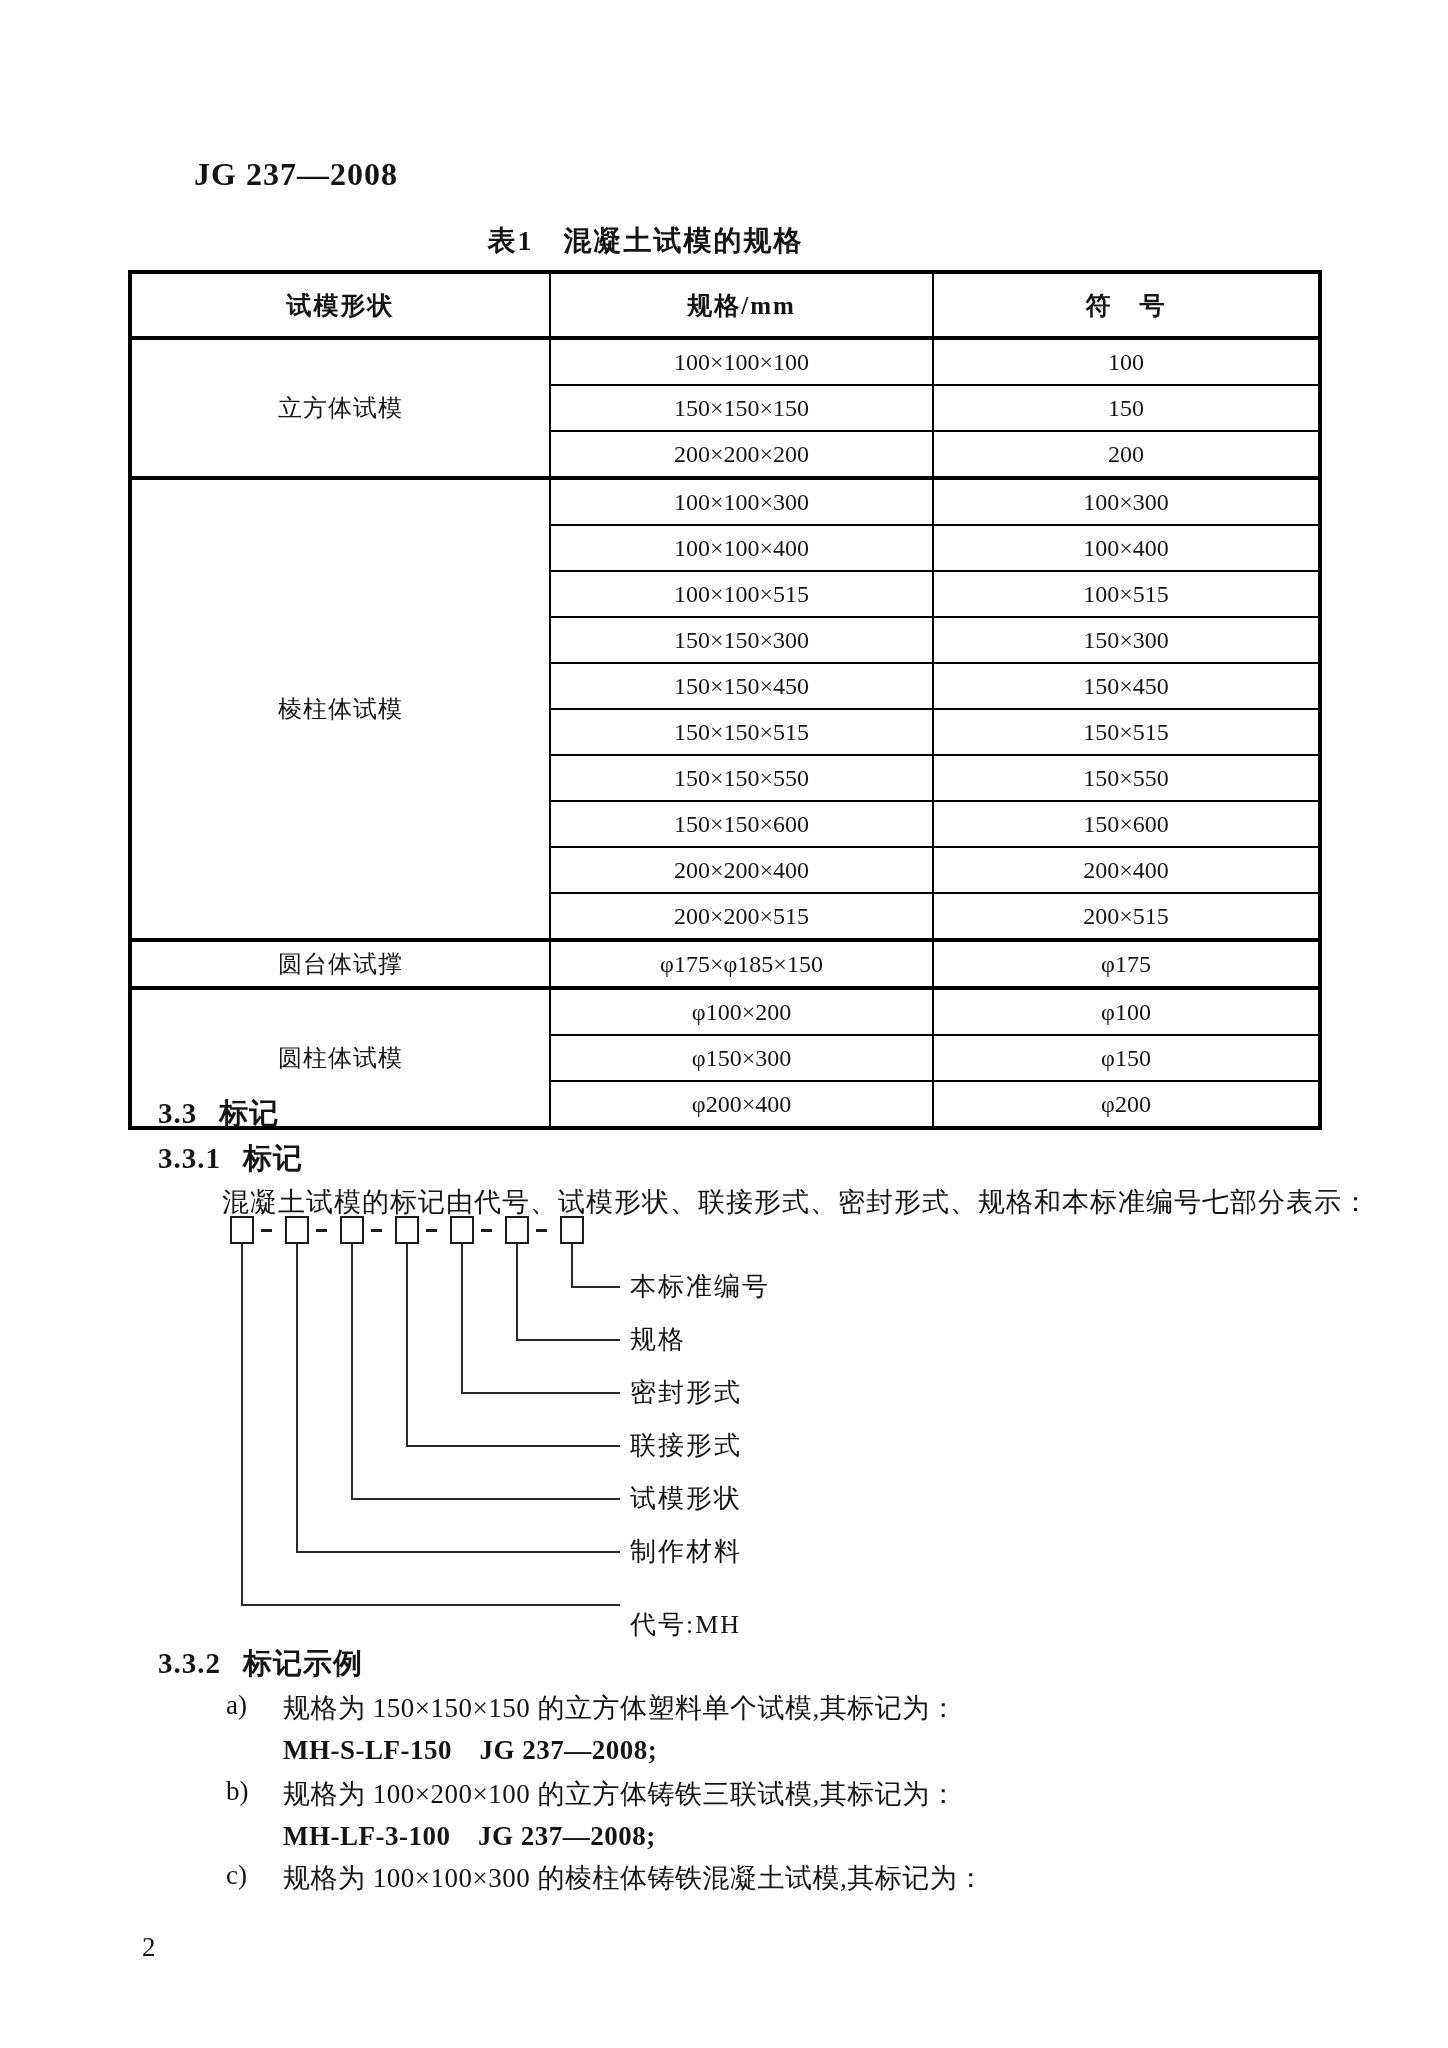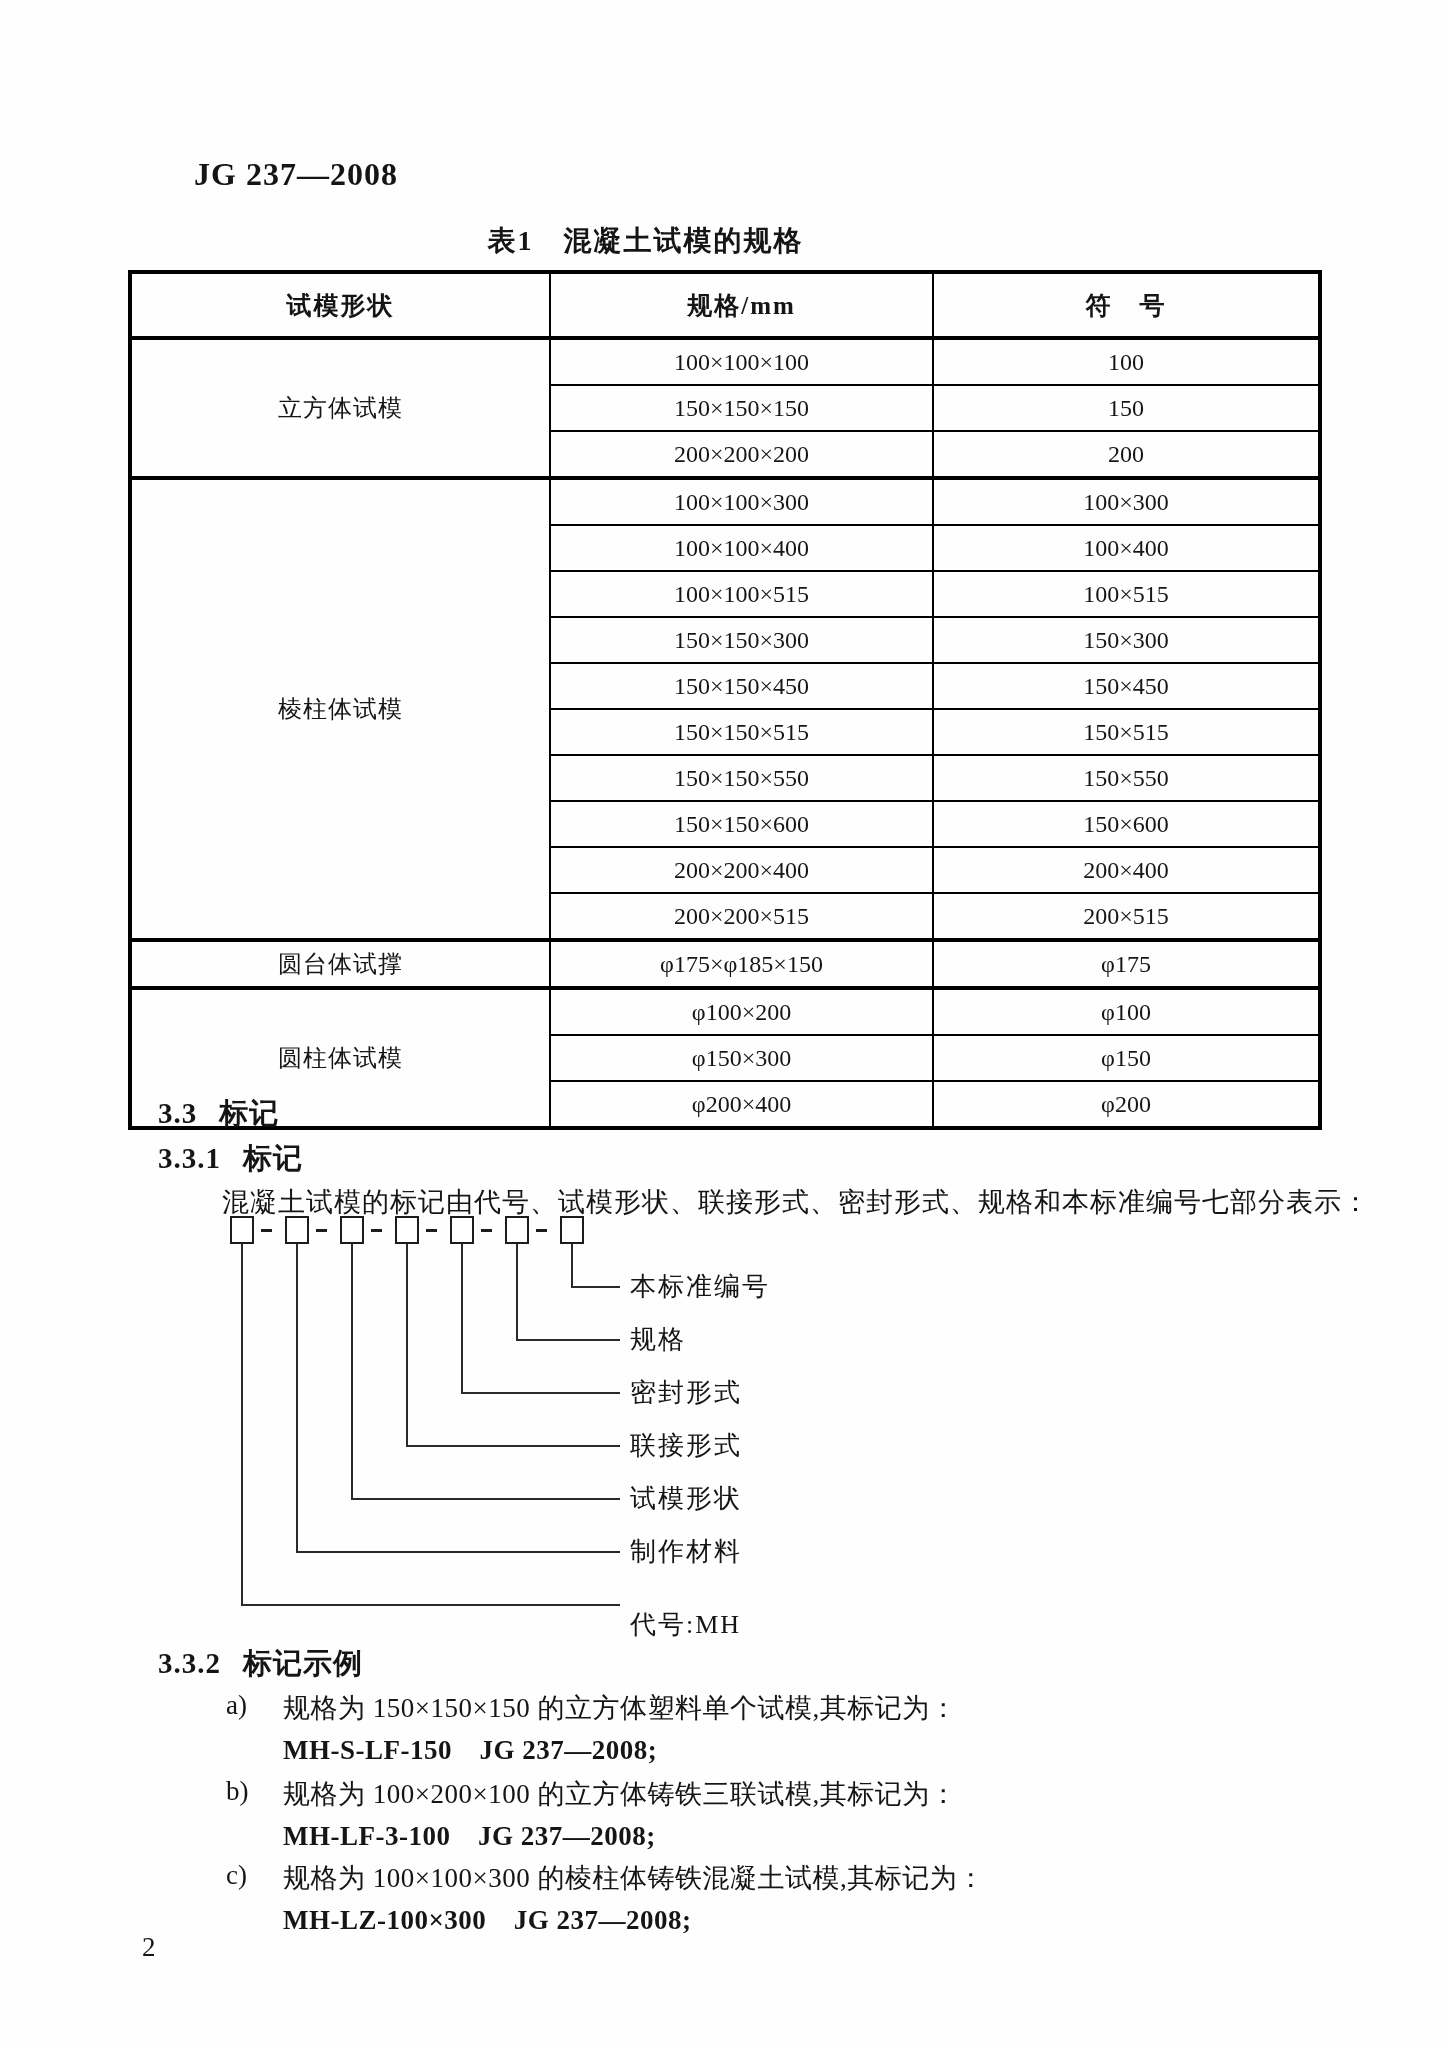--- a/index.html
+++ b/index.html
@@ -204,17 +204,16 @@
   <div class="abs ex-label" style="left:226px;top:1690px">a)</div>
   <div class="abs ex-desc" style="left:283px;top:1690px">规格为 150×150×150 的立方体塑料单个试模,其标记为：</div>
   <div class="abs ex-code" style="left:283px;top:1732px">MH-S-LF-150　JG 237—2008;</div>
 
   <div class="abs ex-label" style="left:226px;top:1776px">b)</div>
   <div class="abs ex-desc" style="left:283px;top:1776px">规格为 100×200×100 的立方体铸铁三联试模,其标记为：</div>
   <div class="abs ex-code" style="left:283px;top:1818px">MH-LF-3-100　JG 237—2008;</div>
 
   <div class="abs ex-label" style="left:226px;top:1860px">c)</div>
   <div class="abs ex-desc" style="left:283px;top:1860px">规格为 100×100×300 的棱柱体铸铁混凝土试模,其标记为：</div>
-  <div class="abs ex-code" style="left:283px;top:1902px">MH-LZ-100×300　JG 237—2008;</div>
 
   <div class="abs page-num">2</div>
 
 </div>
 
 </body></html>

